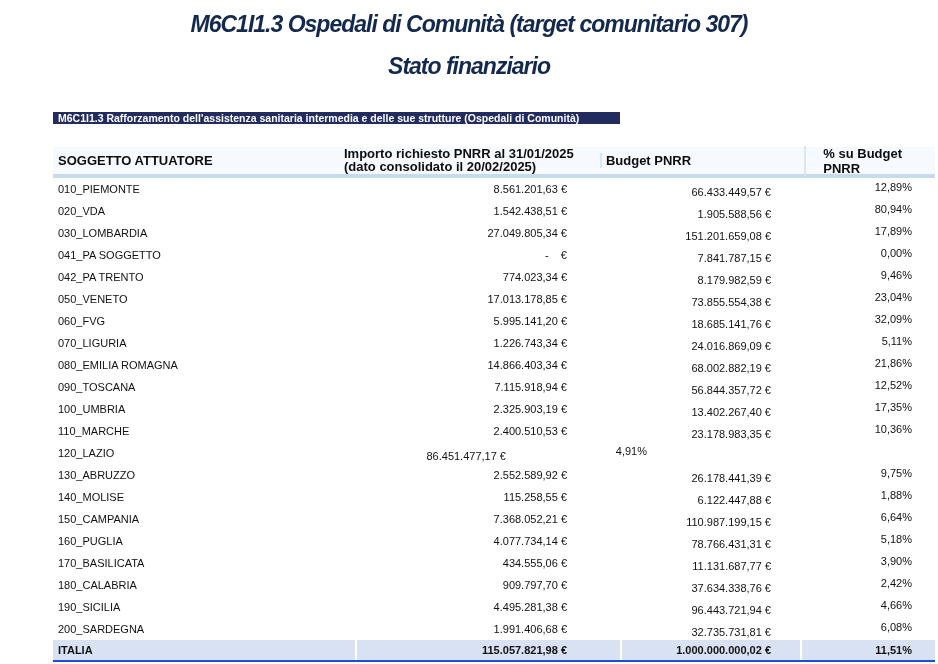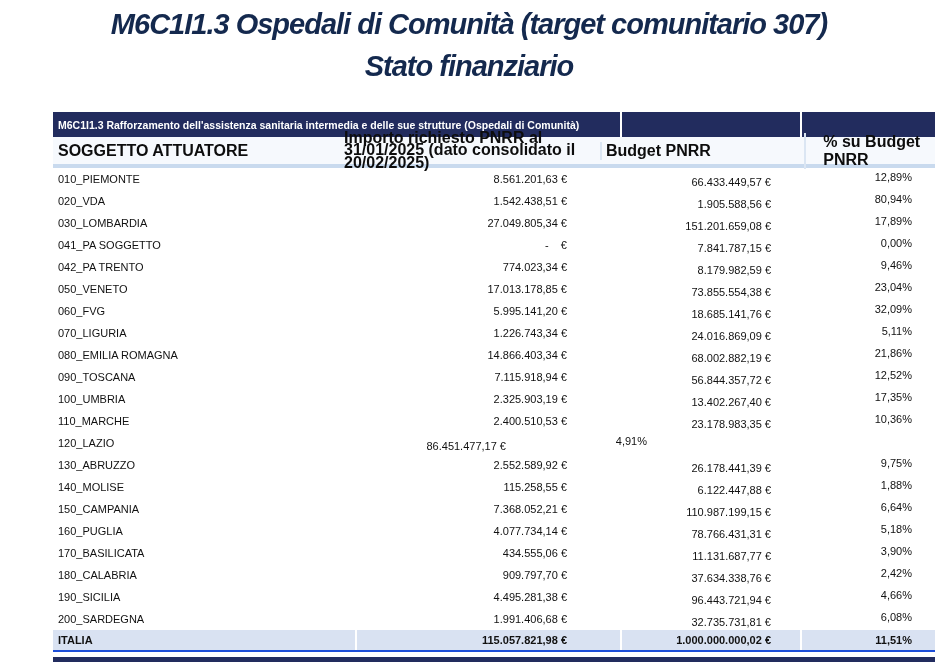--- a/index.html
+++ b/index.html
@@ -3,40 +3,40 @@
 <meta charset="utf-8">
 <style>
   html,body{margin:0;padding:0;}
   body{
     width:938px;height:664px;overflow:hidden;background:#ffffff;
     font-family:"Liberation Sans",sans-serif;color:#111;position:relative;
   }
   
   .title{
     text-align:center;padding-top:3px;color:#14294e;
-    font-weight:bold;font-style:italic;font-size:29px;line-height:42px;
+    font-weight:bold;font-style:italic;font-size:23px;line-height:42px;
     letter-spacing:-1px;
   }
   
   .table{position:absolute;left:53px;top:112px;width:882px;font-size:11px;}
   .table *,
   .table{box-sizing:border-box;}
   
-  .banner{display:flex;height:25px;}
+  .banner{display:flex;height:35px;flex-direction:column;}
   .banner-main{
     width:567px;background:#222c5e;color:#ffffff;font-weight:bold;font-size:10.5px;
     display:flex;align-items:center;padding-left:5px;
   }
   .banner-cell{background:#222c5e;border-left:2px solid #ffffff;}
   .banner-cell.b2{width:180px;}
   .banner-cell.b3{width:135px;}
   
   .header-row{
     display:flex;height:31px;background:#f6f9fd;border-bottom:4px solid #c9daee;
-    font-weight:bold;font-size:16px;color:#0d0d0d;align-items:center;
+    font-weight:bold;font-size:13px;color:#0d0d0d;align-items:center;
   }
   .header-row .hc{display:flex;align-items:center;}
   .h1{width:302px;padding-left:5px;}
   .h2{width:265px;line-height:12.5px;padding-right:20px;}
   .h3{width:212px;border-left:2px solid #dbe6f3;padding-left:4px;}
   .h4{width:135px;border-left:2px solid #dbe6f3;padding-left:17px;}
   
   .row{display:flex;height:22px;align-items:center;white-space:pre;}
   .cell{overflow:hidden;}
   .c1{width:302px;padding-left:5px;}

